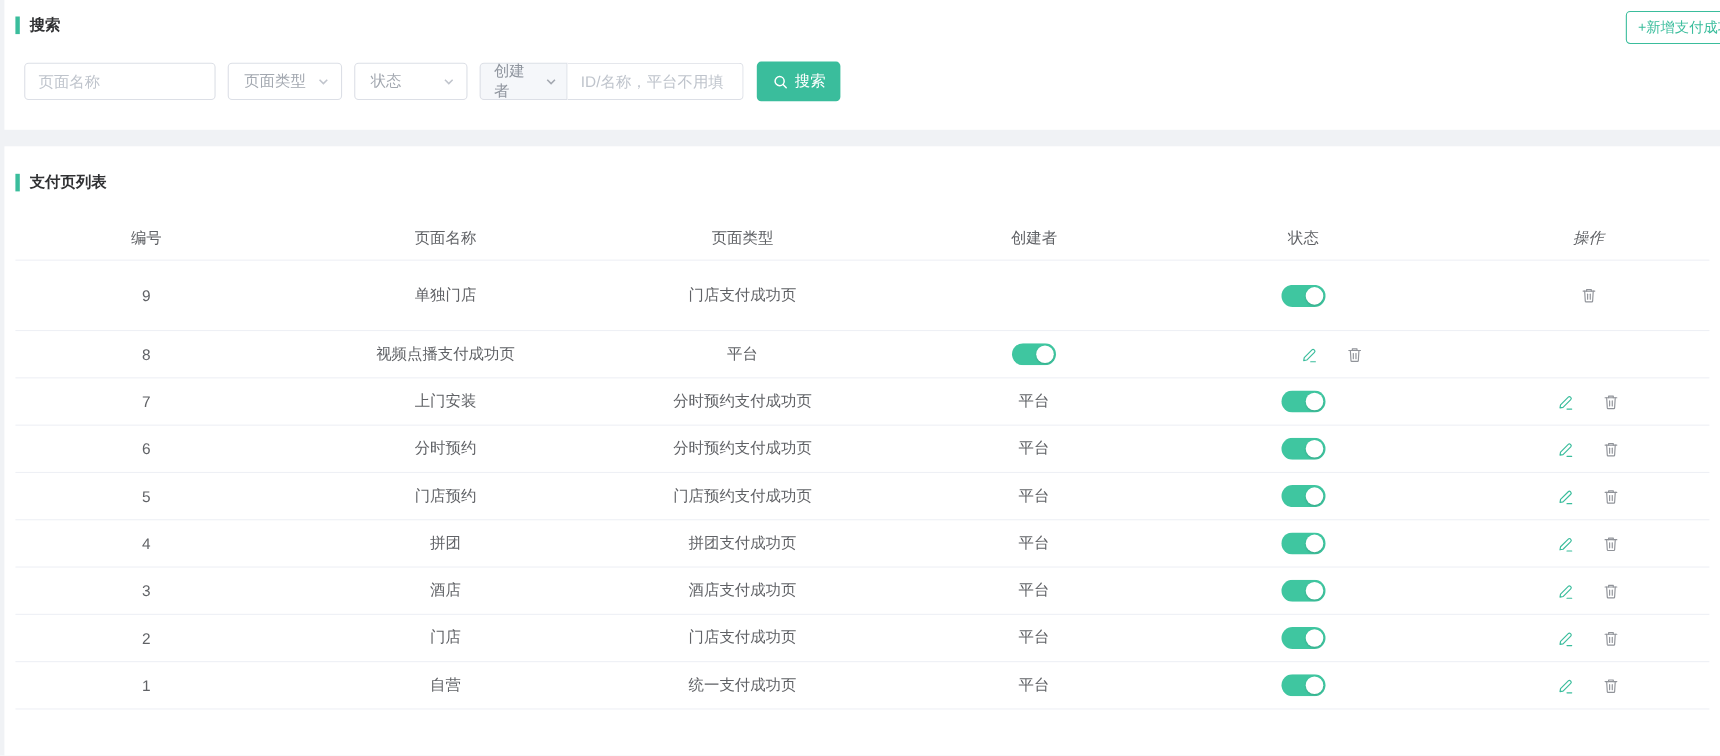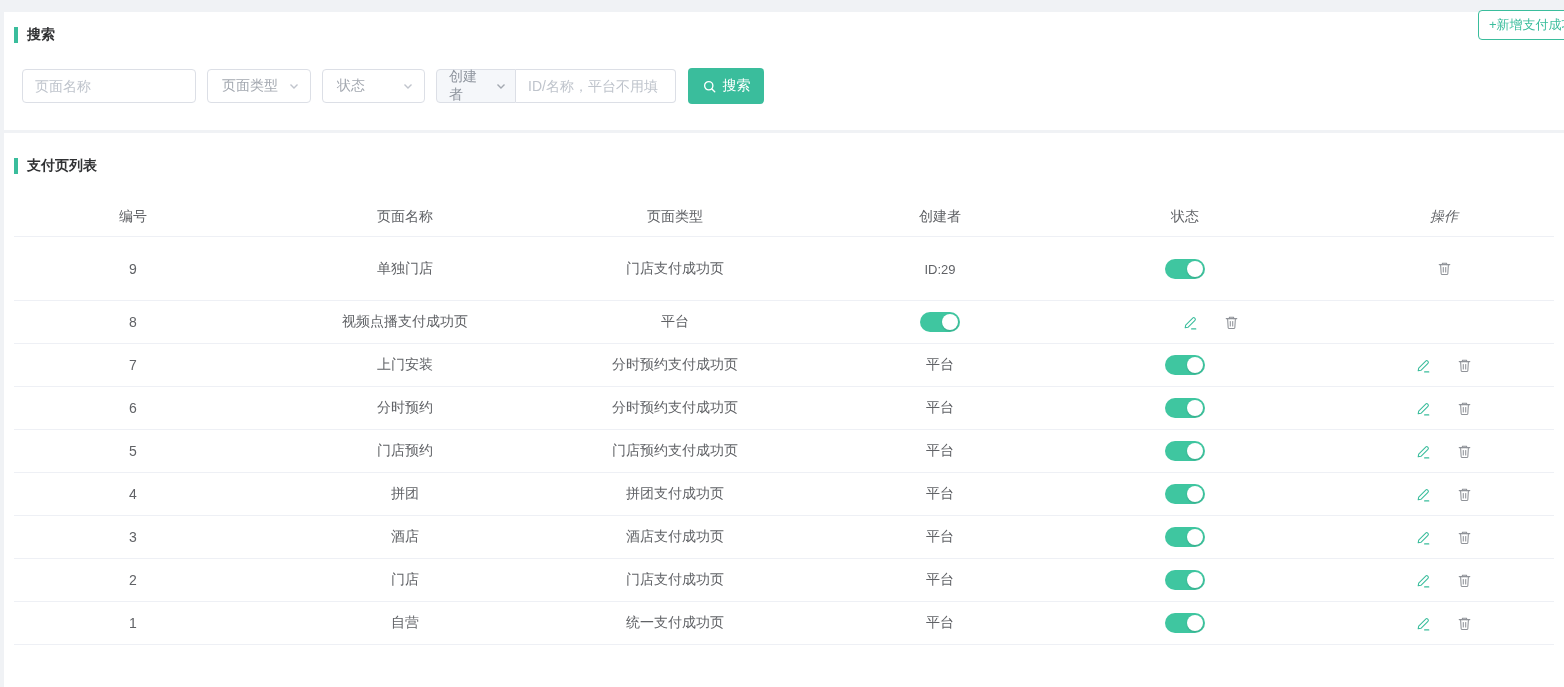--- a/index.html
+++ b/index.html
@@ -20,21 +20,21 @@
   *{margin:0;padding:0;box-sizing:border-box;}
   html,body{width:1564px;height:687px;}
   body{
     background:var(--bg);
     font-family:"Liberation Sans","DejaVu Sans",sans-serif;
     position:relative;
     overflow:hidden;
     color:var(--text);
   }
   .card{position:absolute;background:var(--card);right:0;}
-  .card-search{left:4px;top:12px;height:118px;}
+  .card-search{left:4px;top:0;height:118px;}
   .card-list{left:4px;top:133px;bottom:0;}
 
   .section-title{position:absolute;left:10px;display:flex;align-items:center;}
   .card-search .section-title{top:14px;}
   .card-list .section-title{top:24px;}
   .title-bar{width:4px;height:16px;background:var(--accent);margin-right:9px;}
   .title-text{font-size:14px;font-weight:bold;color:var(--title);}
 
   .form-row{position:absolute;top:56px;left:18px;display:flex;align-items:center;}
   .input{
@@ -157,21 +157,20 @@
       <div class="th">创建者</div>
       <div class="th">状态</div>
       <div class="th th-actions">操作</div>
     </div>
     <div id="tbody">
   <div class="tr tall">
     <div class="td td-id">9</div>
     <div class="td td-name">单独门店</div>
     <div class="td td-type">门店支付成功页</div>
     <div class="td td-creator">
-      <div class="creator-sub">ID:29</div>
     </div>
     <div class="td td-status">
       <span class="toggle"><span class="knob"></span></span>
     </div>
     <div class="td td-actions">
 
       <span class="icon-btn del">
         <svg viewBox="0 0 24 24" fill="none" stroke="#909399" stroke-width="1.5" stroke-linecap="round" stroke-linejoin="round">
                 <path d="M4.5 6.5 h15"></path>
                 <path d="M9 6.5 V4.5 h6 v2"></path>

